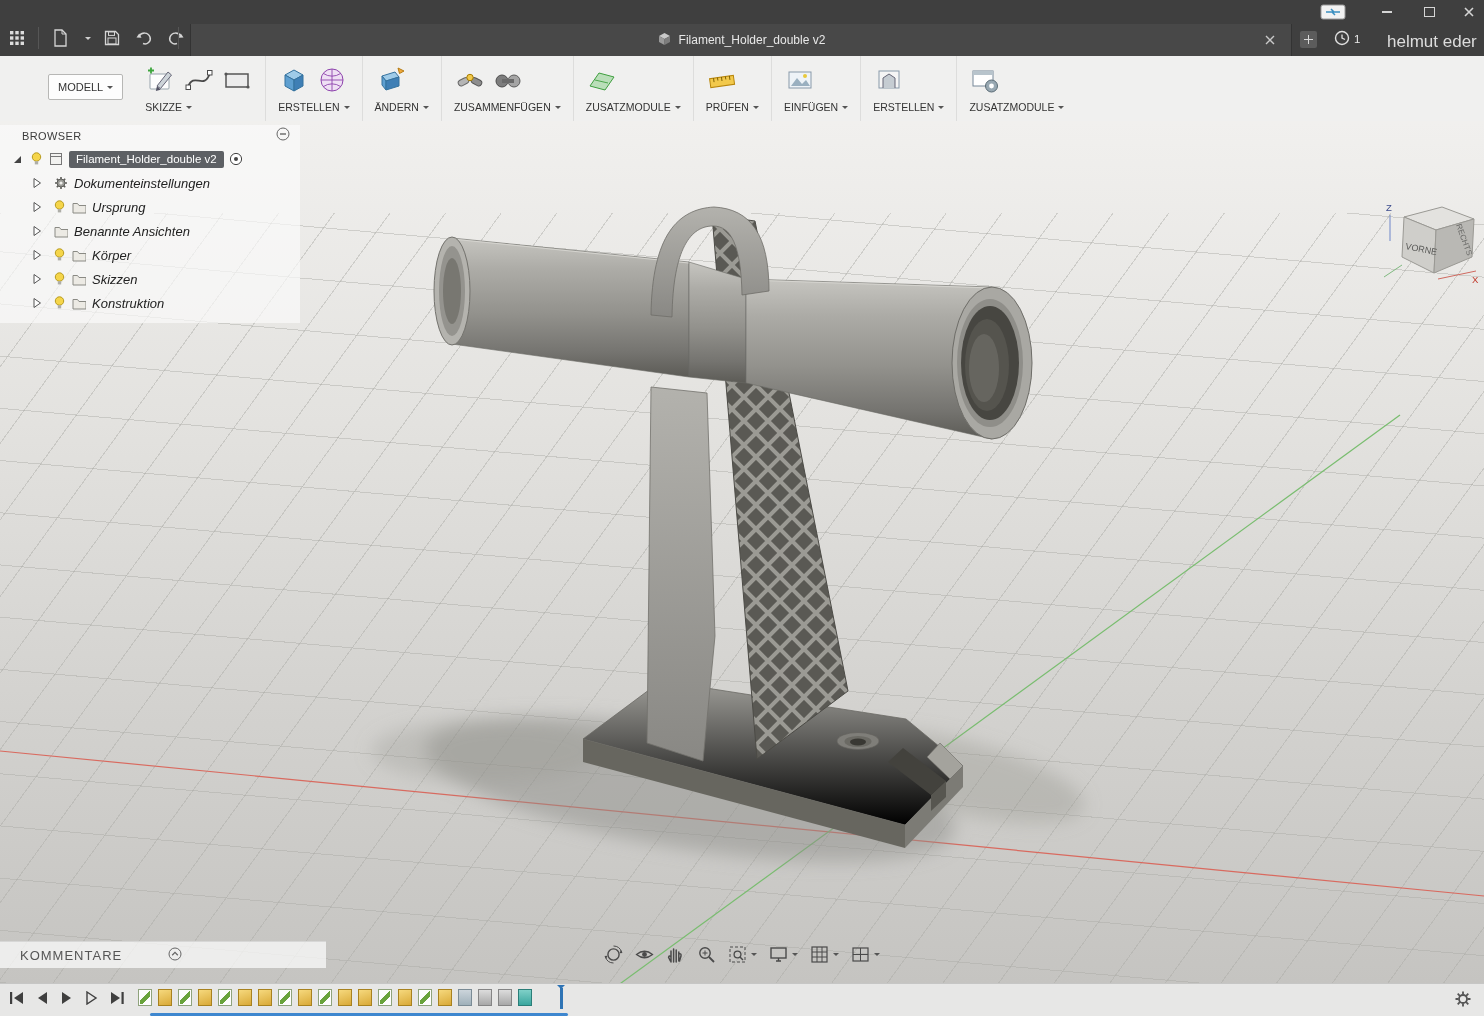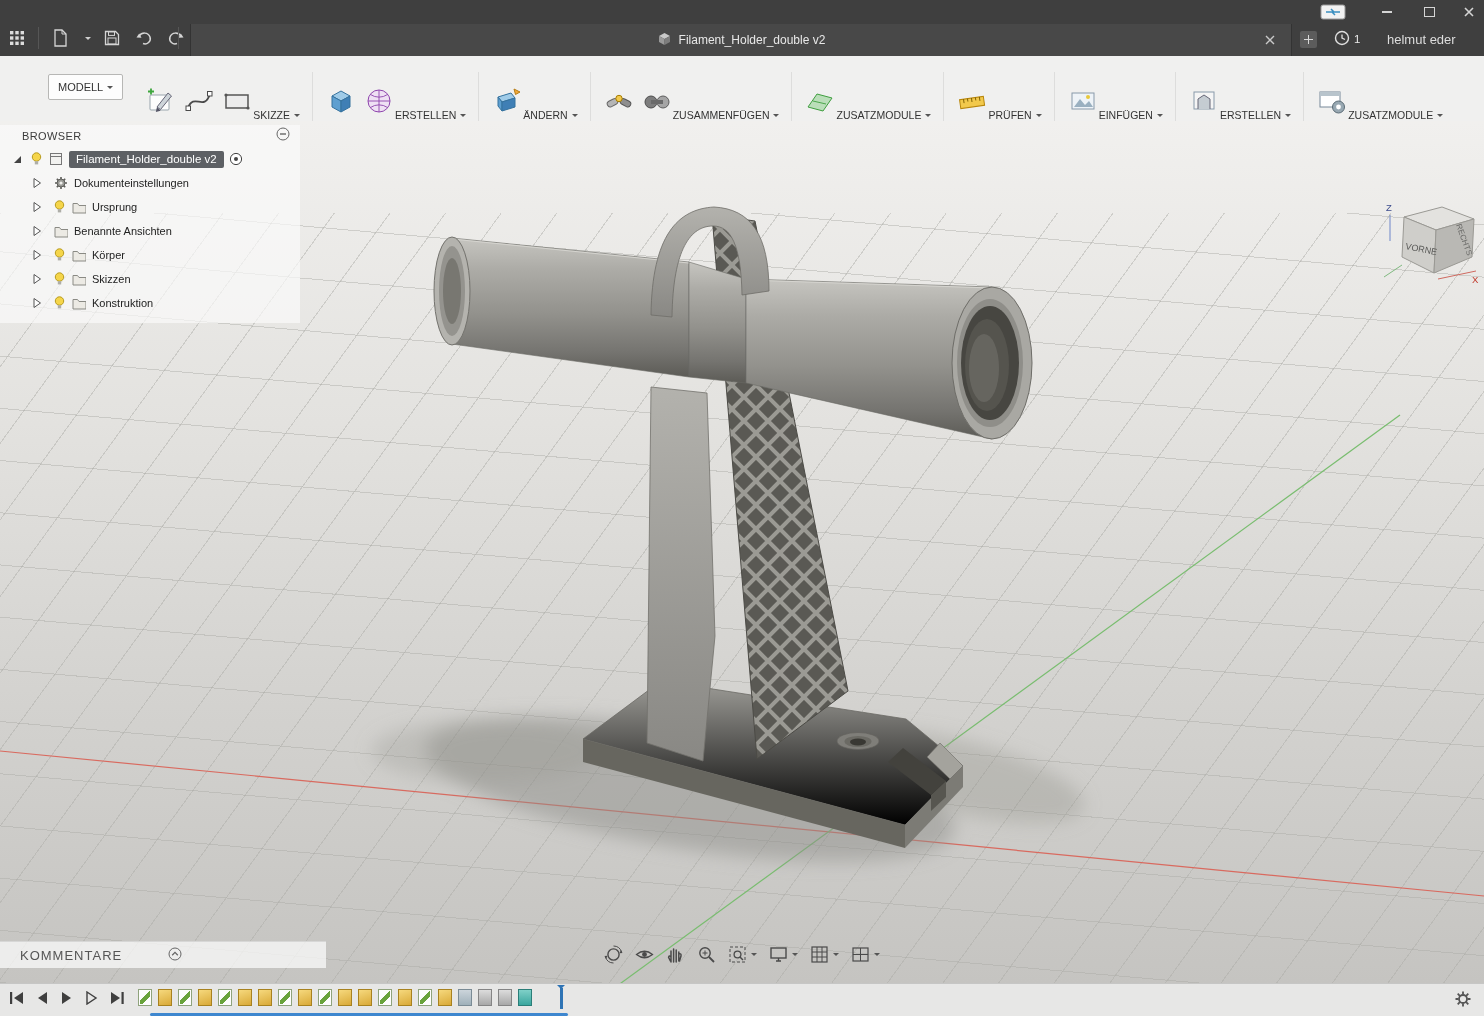--- a/index.html
+++ b/index.html
@@ -12,46 +12,46 @@
   .sep{position:absolute;top:27px;width:1px;height:22px;background:#565656;}
   .qat{position:absolute;top:26px;left:6px;display:flex;align-items:center;gap:10px;}
   .qbtn{width:22px;height:24px;display:flex;align-items:center;justify-content:center;}
   .doc-tab{position:absolute;left:190px;top:24px;right:192px;bottom:0;background:#484848;border-left:1px solid #333;border-right:1px solid #333;display:flex;align-items:center;justify-content:center;gap:7px;}
   .doc-title{color:#e8e8e8;font-size:12px;}
   .tab-close{position:absolute;right:14px;top:9px;width:14px;height:14px;display:flex;align-items:center;justify-content:center;}
   .newtab{position:absolute;left:1300px;top:31px;width:17px;height:17px;background:#5c5c5c;border-radius:2px;display:flex;align-items:center;justify-content:center;}
   .plus-h{width:9px;height:1.6px;background:#d8d8d8;position:absolute;}
   .plus-v{width:1.6px;height:9px;background:#d8d8d8;position:absolute;}
   .clockwrap{position:absolute;left:1334px;top:30px;display:flex;align-items:center;gap:4px;color:#e8e8e8;font-size:11.5px;}
-  .username{position:absolute;left:1387px;top:32px;color:#dddddd;font-size:13px;}
+  .username{position:absolute;left:1387px;top:32px;color:#dddddd;font-size:17px;}
   
   .toolbar{position:absolute;left:0;top:56px;width:1484px;height:65px;background:#f0f0ef;border-bottom:1px solid #c9c9c8;display:flex;align-items:stretch;padding-left:32px;}
   .modell{margin:18px 10px 0 16px;height:24px;background:#fdfdfd;border:1px solid #b7b7b5;border-radius:2px;display:flex;align-items:center;padding:0 9px;font-size:11px;color:#333;align-self:flex-start;}
-  .tbg{display:flex;flex-direction:row;align-items:flex-end;justify-content:flex-start;padding:4px 12px 0 12px;border-right:1px solid #dddddc;margin-top:16px;}
+  .tbg{display:flex;flex-direction:column;align-items:flex-start;justify-content:flex-start;padding:4px 12px 0 12px;border-right:1px solid #dddddc;}
   .tbg:last-of-type{border-right:none;}
   .tbi-row{display:flex;gap:6px;height:40px;align-items:center;}
   .tbi{width:32px;height:32px;display:flex;align-items:center;justify-content:center;border-radius:2px;}
   .tbi.active{background:#cfe9f7;outline:1px solid #8ec9e8;}
   .tbl{font-size:10.5px;color:#333;margin-top:1px;display:flex;align-items:center;white-space:nowrap;}
   .cr{display:inline-block;width:0;height:0;border:3.5px solid transparent;border-top-color:#555;margin-left:4px;transform:translateY(2px);}
   .cr.light{border-top-color:#cfcfcf;}
   
   .viewport{position:absolute;left:0;top:121px;width:1484px;height:862px;
      background:linear-gradient(#f1f0ee 0%,#e3e2df 35%,#d2d1ce 70%,#c5c4c1 100%);overflow:hidden;}
   .ground{position:absolute;left:0;top:92px;right:0;bottom:0;
      background:
        repeating-linear-gradient(5deg, rgba(170,170,165,.45) 0 1px, transparent 1px 52px),
        repeating-linear-gradient(126deg, rgba(170,170,165,.45) 0 1px, transparent 1px 45px);}
   .scene{position:absolute;left:0;top:0;}
   
   .browser{position:absolute;left:0;top:4px;width:300px;background:rgba(250,250,250,.68);padding-bottom:8px;}
   .br-head{height:22px;display:flex;align-items:center;padding:0 10px 0 22px;}
   .br-title{font-size:11px;color:#3c3c3c;letter-spacing:.4px;flex:1;}
   .br-row{height:24px;display:flex;align-items:center;position:relative;}
-  .br-label{font-size:11px;color:#222;margin-left:6px;white-space:nowrap;}
+  .br-label{font-size:13px;color:#222;margin-left:6px;white-space:nowrap;font-style:italic;}
   .rootbox{background:#5d6064;color:#fff;font-size:11.5px;border-radius:2px;padding:2.5px 7px;margin-left:6px;}
   .tri-exp{width:0;height:0;border-bottom:7px solid #444;border-left:7px solid transparent;}
   .icon14{width:14px;height:14px;display:flex;align-items:center;justify-content:center;}
   
   .viewcube{position:absolute;left:1372px;top:58px;width:112px;height:112px;}
   
   .comments{position:absolute;left:0;top:820px;width:296px;height:26px;background:rgba(252,252,252,.72);display:flex;align-items:center;padding:0 10px 0 20px;border-top:1px solid rgba(200,200,200,.6);}
   .comments span{font-size:13px;letter-spacing:1px;color:#555;flex:1;}
   
   .navbar{position:absolute;left:50%;top:821px;transform:translateX(-50%);display:flex;align-items:center;gap:4px;}

